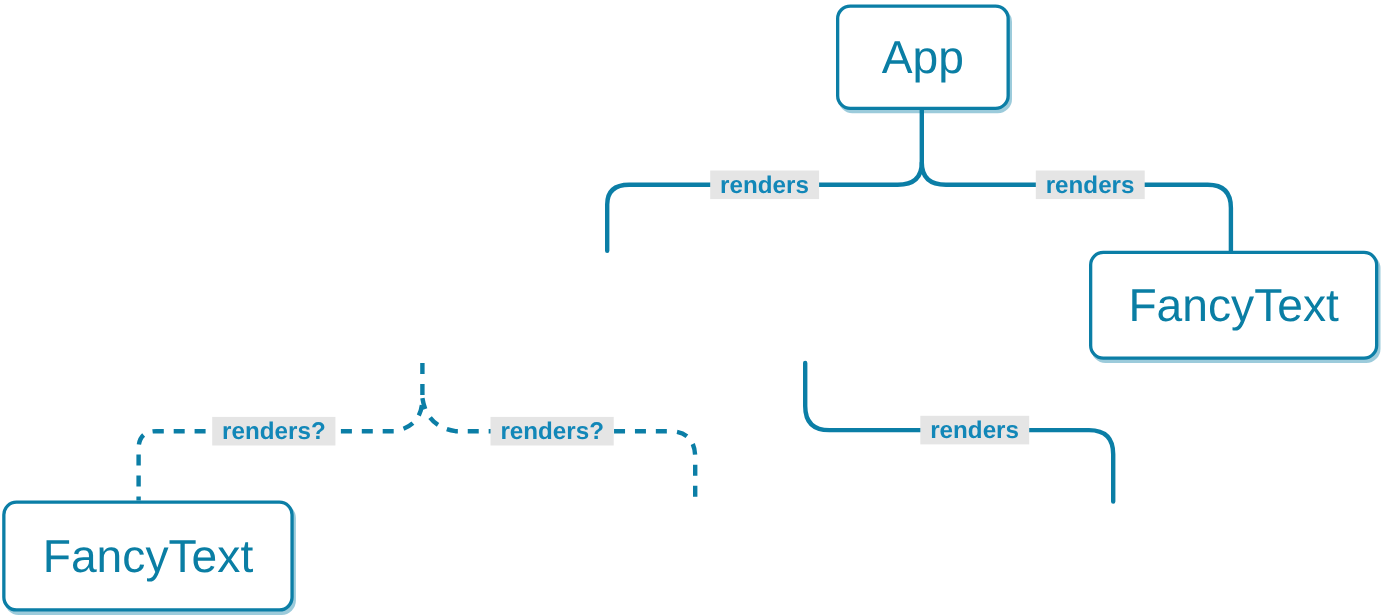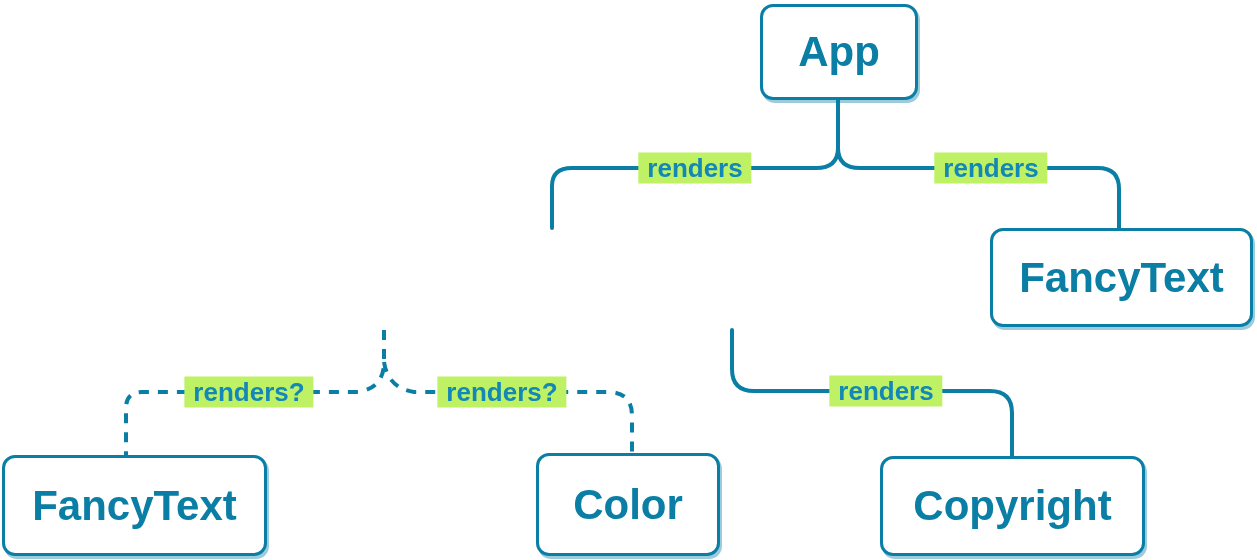--- a/index.html
+++ b/index.html
@@ -37,37 +37,37 @@
     position: absolute;
     display: flex;
     align-items: center;
     justify-content: center;
     background: #ffffff;
     border: 3px solid #0b7ea6;
     border-radius: 13px;
     box-shadow: 2px 3px 0 rgba(8, 126, 164, 0.4);
     color: #0a7ea4;
     font-size: 42px;
-    font-weight: 700;
+    font-weight: 400;
     white-space: nowrap;
     box-sizing: border-box;
   }
   .node-app            { left: 760px;  top: 4px;   width: 158px; height: 96px; }
   .node-inspiration    { left: 335px;  top: 228px; width: 460px; height: 102px; }
   .node-fancytext-top  { left: 990px;  top: 228px; width: 263px; height: 99px; }
   .node-fancytext-bot  { left: 2px;    top: 455px; width: 265px; height: 101px; }
   .node-color          { left: 536px;  top: 453px; width: 184px; height: 103px; }
   .node-copyright      { left: 880px;  top: 456px; width: 265px; height: 100px; }
   .edge-label {
     position: absolute;
     transform: translate(-50%, -50%);
-    background: #bef264;
+    background: #e5e5e5;
     padding: 0 9px;
     color: #1287b8;
-    font-size: 26px;
+    font-size: 22px;
     font-weight: 700;
     white-space: nowrap;
   }
   .edge-label-1 { left: 695px;  top: 168px; }
   .edge-label-2 { left: 991px;  top: 168px; }
   .edge-label-3 { left: 249px;  top: 392px; }
   .edge-label-4 { left: 502px;  top: 392px; }
   .edge-label-5 { left: 886px;  top: 391px; }
 </style>
 </head>
@@ -83,23 +83,21 @@
     <path class="edge dashed" d="M 384 362 Q 388 388 414 392 H 608 Q 632 392 632 416 V 452"></path>
   </svg>
 
   <div class="node node-app">App</div>
 
 
   <div class="node node-fancytext-top">FancyText</div>
 
   <div class="node node-fancytext-bot">FancyText</div>
 
-  <div class="node node-color">Color</div>
 
-  <div class="node node-copyright">Copyright</div>
 
   <div class="edge-label edge-label-1">renders</div>
 
   <div class="edge-label edge-label-2">renders</div>
 
   <div class="edge-label edge-label-3">renders?</div>
 
   <div class="edge-label edge-label-4">renders?</div>
 
   <div class="edge-label edge-label-5">renders</div>

